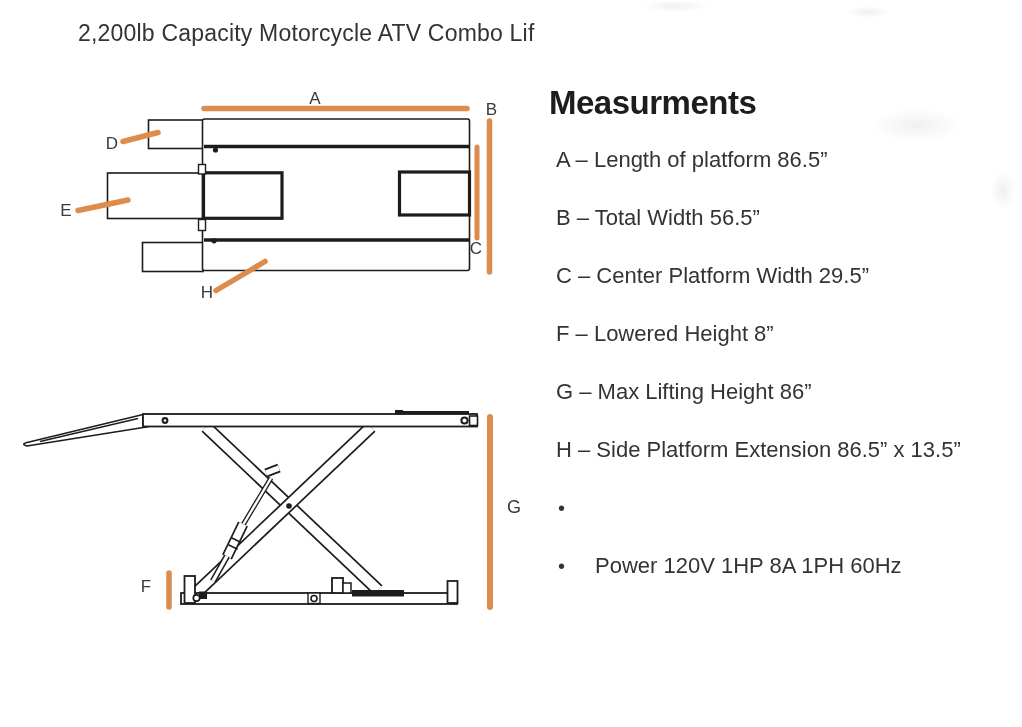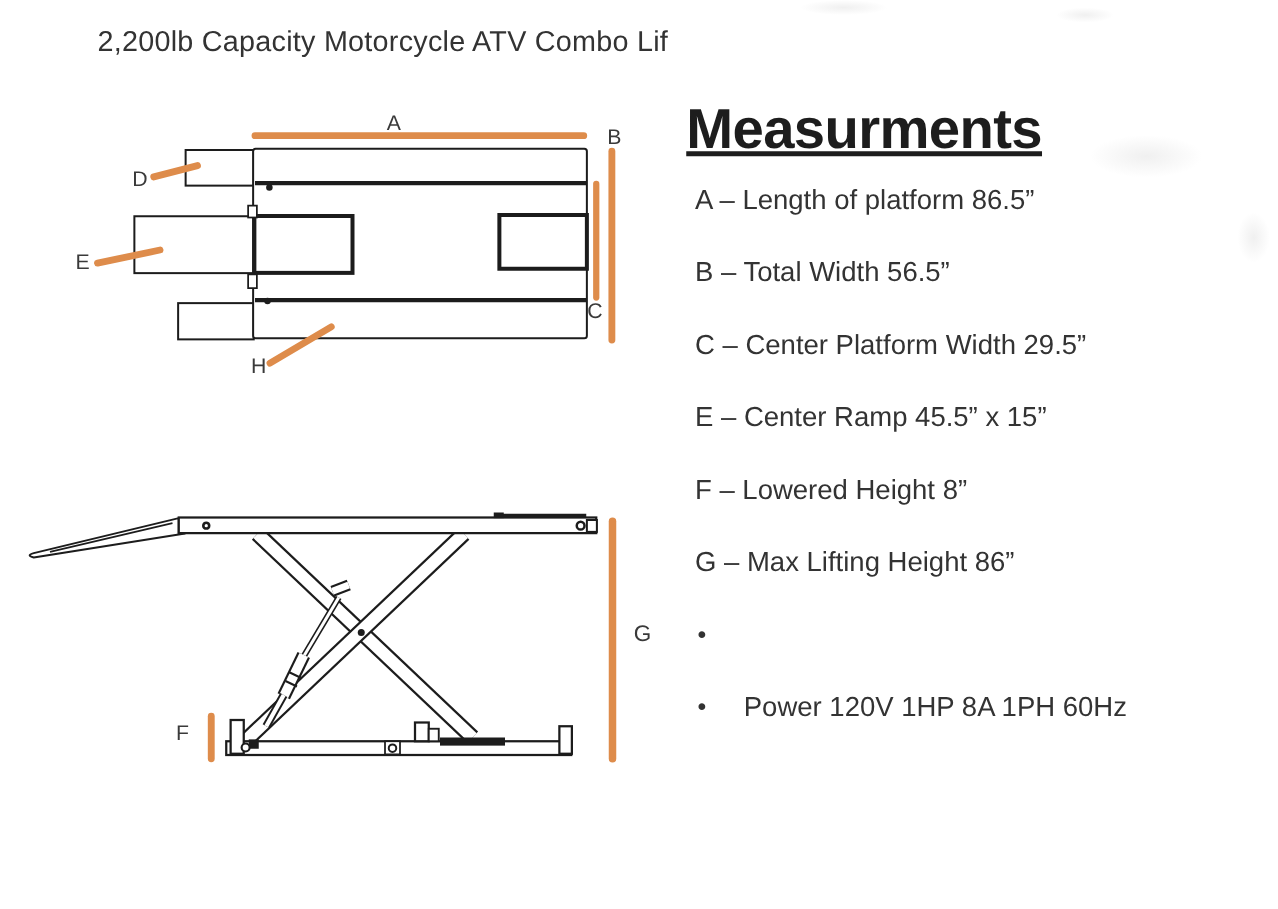--- a/index.html
+++ b/index.html
@@ -36,22 +36,22 @@
   .dim-thin{stroke:var(--dimension-line);stroke-width:5;stroke-linecap:round;fill:none;}
   .lbl{font-family:"Liberation Sans",sans-serif;font-size:17px;fill:#3a3a3a;}
   .leg-out{stroke:var(--drawing-ink);stroke-width:13;fill:none;}
   .leg-in{stroke:#ffffff;stroke-width:9.6;fill:none;}
   .cyl-out{stroke:var(--drawing-ink);fill:none;}
   .cyl-in{stroke:#ffffff;fill:none;}
 
   
   .panel{position:absolute;left:549px;top:80px;width:470px;}
   .panel h1{
-    font-size:45px;font-weight:bold;color:var(--heading-text);
-    line-height:46px;letter-spacing:-0.5px;text-decoration:underline;
+    font-size:33px;font-weight:bold;color:var(--heading-text);
+    line-height:46px;letter-spacing:-0.5px;
   }
   .m-list{margin-top:22px;}
   .m-item{
     font-size:22px;color:var(--body-text);
     line-height:24px;margin-bottom:34px;padding-left:7px;
     white-space:nowrap;
   }
   .b-item{
     font-size:22px;color:var(--body-text);
     line-height:24px;margin-bottom:34px;padding-left:9px;
@@ -172,23 +172,23 @@
       <text class="lbl" x="514" y="128" text-anchor="middle" style="font-size:18px">G</text>
     </g>
   </svg>
 
   <div class="panel">
     <h1>Measurments</h1>
     <div class="m-list">
       <div class="m-item">A – Length of platform 86.5”</div>
       <div class="m-item">B – Total Width 56.5”</div>
       <div class="m-item">C – Center Platform Width 29.5”</div>
-      <div class="m-item">E – Center Ramp 45.5” x 15”</div>
       <div class="m-item">F – Lowered Height 8”</div>
       <div class="m-item">G – Max Lifting Height 86”</div>
+      <div class="m-item">H – Side Platform Extension 86.5” x 13.5”</div>
       <div class="b-item">
         <span class="bullet">•</span>
       </div>
       <div class="b-item">
         <span class="bullet">•</span>
         <span>Power 120V 1HP 8A 1PH 60Hz</span>
       </div>
     </div>
   </div>
 

